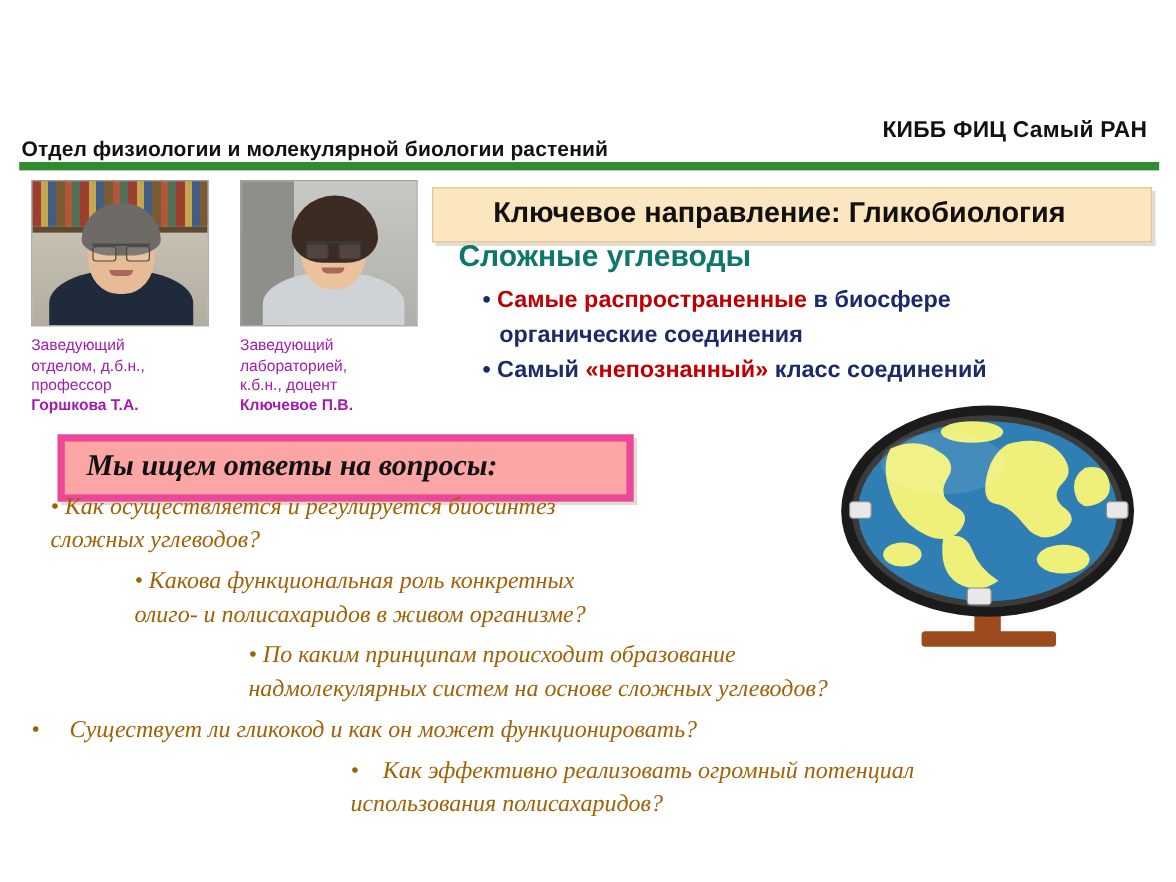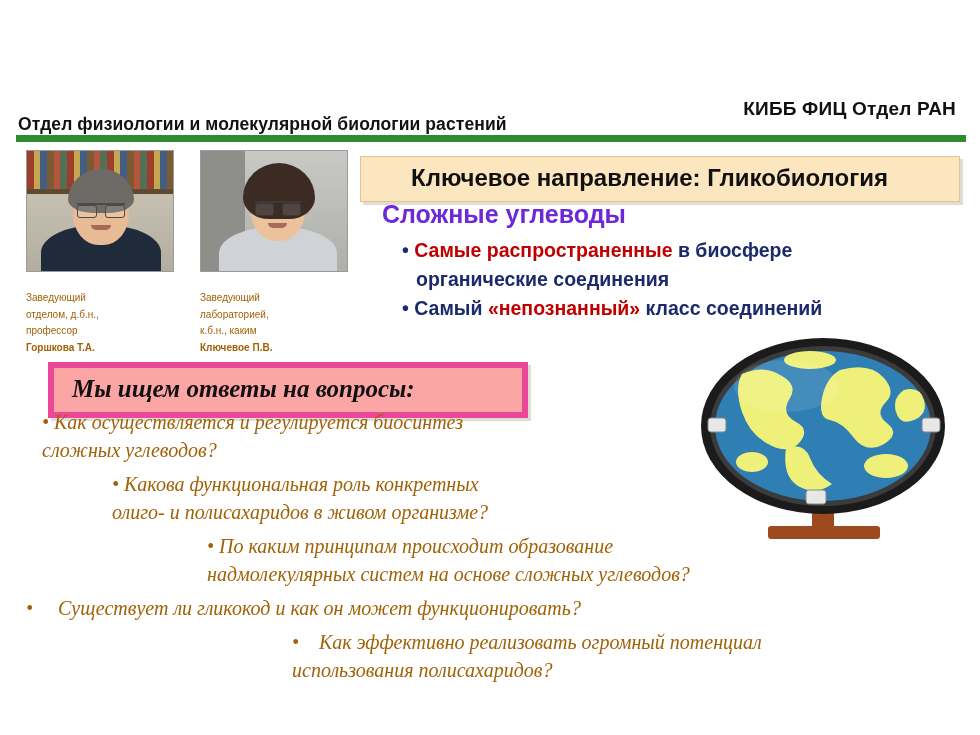--- a/index.html
+++ b/index.html
@@ -194,24 +194,24 @@
   .photo.ph2 .glasses:before { left: 0; }
   .photo.ph2 .glasses:after { right: 0; }
   .photo.ph2 .mouth {
     position: absolute;
     left: 67px; top: 72px; width: 19px; height: 5px;
     background: #a9685c;
     border-radius: 0 0 8px 8px;
   }
 
   .caption {
-    margin-top: 18px;
-    font-size: 10px;
+    margin-top: 8px;
+    font-size: 13px;
     line-height: 16.5px;
-    color: #a16207;
+    color: #a21caf;
   }
   .caption .name {
     font-weight: bold;
   }
 
   
   .key-banner {
     position: absolute;
     left: 360px;
     top: 156px;
@@ -228,21 +228,21 @@
     color: #111111;
     margin-left: 32px;
   }
 
   .subhead {
     position: absolute;
     left: 382px;
     top: 200px;
     font-size: 25px;
     font-weight: bold;
-    color: #6d28d9;
+    color: #0f766e;
   }
 
   .bullets-top {
     position: absolute;
     left: 402px;
     top: 236px;
     width: 560px;
     font-size: 19.5px;
     font-weight: bold;
     line-height: 29px;
@@ -298,21 +298,21 @@
     top: 330px;
     width: 270px;
     height: 220px;
   }
 </style>
 </head>
 <body>
 
 <div class="slide">
 
-  <div class="org-label">КИББ ФИЦ Отдел РАН</div>
+  <div class="org-label">КИББ ФИЦ Самый РАН</div>
   <div class="dept-label">Отдел  физиологии и молекулярной биологии растений</div>
   <div class="green-rule"></div>
 
   <div class="people">
 
     <div class="person p1">
       <div class="photo ph1">
         <div class="books"></div>
           <div class="shelf"></div>
           <div class="wall"></div>
@@ -337,21 +337,21 @@
         <div class="body"></div>
           <div class="neck"></div>
           <div class="head"></div>
         <div class="hair"></div>
           <div class="glasses"></div>
           <div class="mouth"></div>
       </div>
       <div class="caption">
         <span>Заведующий</span><br>
         <span>лабораторией,</span><br>
-        <span>к.б.н., каким</span><br>
+        <span>к.б.н., доцент</span><br>
         <span class="name">Ключевое П.В.</span>
       </div>
     </div>
 
   </div>
 
   <div class="key-banner">
     <div class="key-banner-text">Ключевое направление: Гликобиология</div>
   </div>
 

